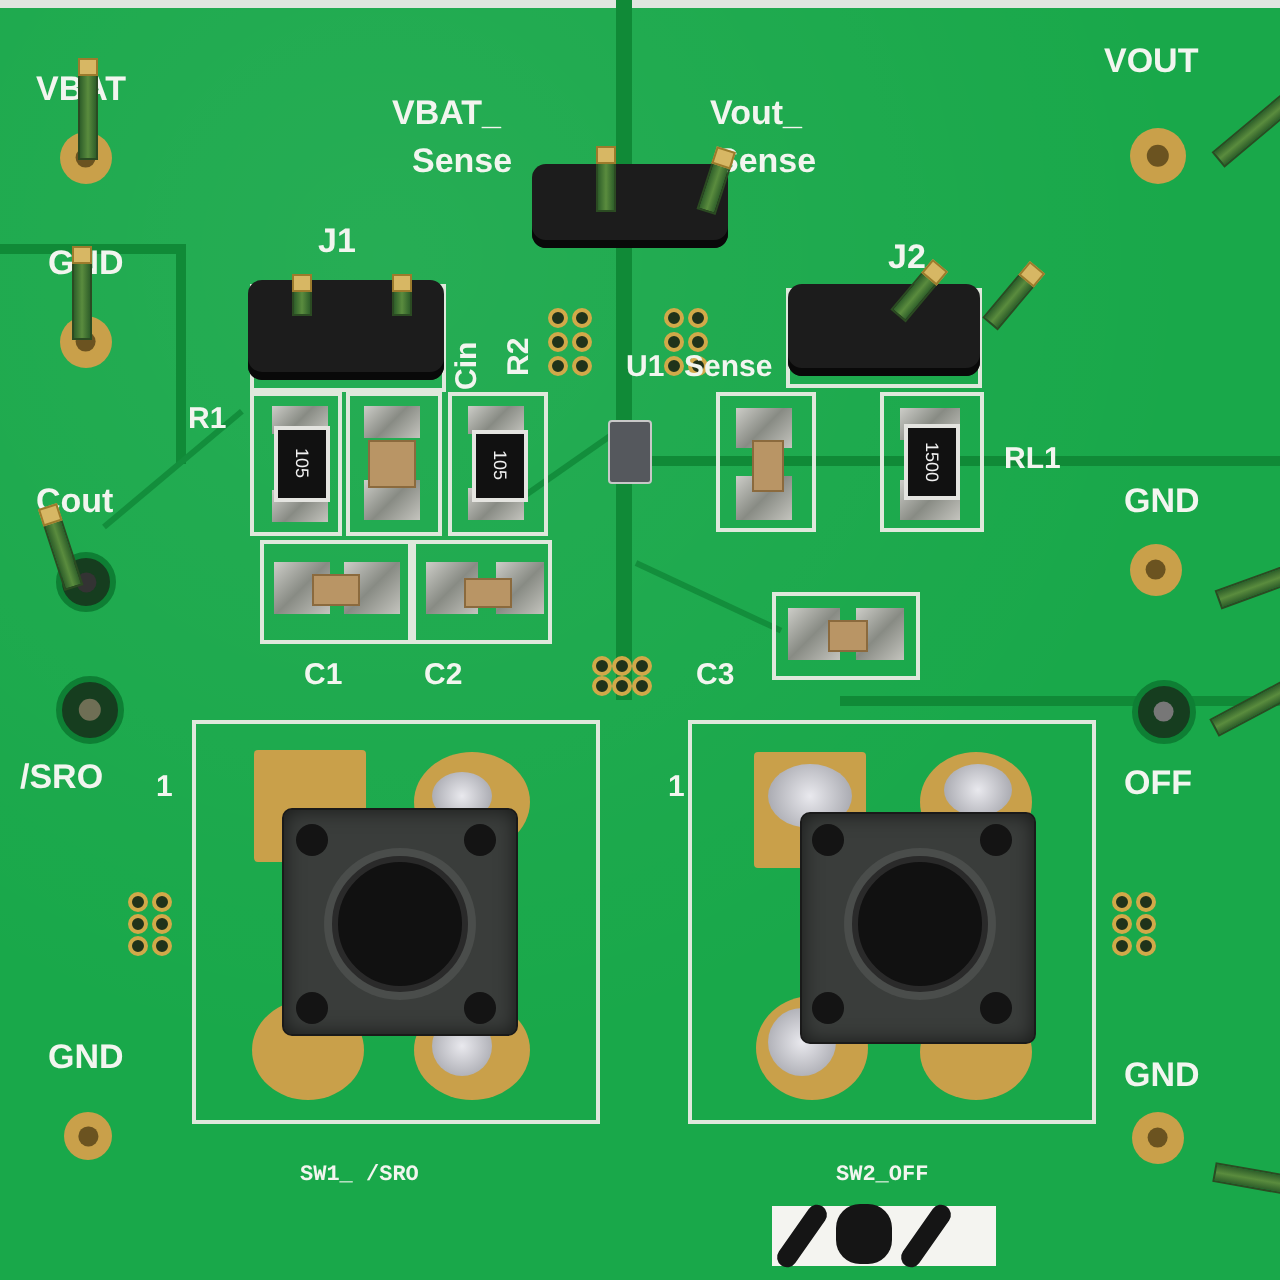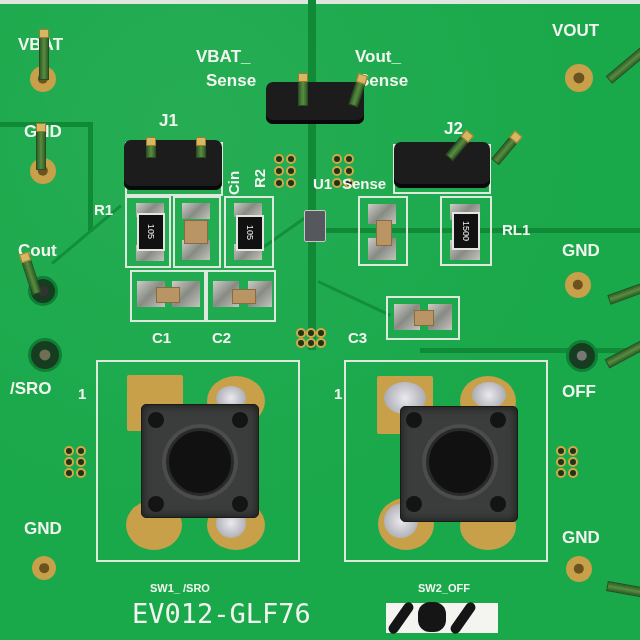--- a/index.html
+++ b/index.html
@@ -4,21 +4,21 @@
 <style>
   html,body{margin:0;padding:0;}
   body{width:640px;height:640px;overflow:hidden;background:#e8e8e8;font-family:"Liberation Sans",sans-serif;}
   .board{position:absolute;left:0;top:0;width:640px;height:640px;background:#19a84a;overflow:hidden;}
   .board::before{content:"";position:absolute;inset:0;background:radial-gradient(circle at 30% 20%, rgba(255,255,255,0.06), transparent 60%);}
   .topstrip{position:absolute;left:0;top:0;width:640px;height:4px;background:#dfe6df;}
   .gap{position:absolute;background:#108a37;}
   .silk{position:absolute;color:#f2f5ef;font-weight:bold;white-space:nowrap;line-height:1;}
   .silk.big{font-size:17px;}
   .silk.mid{font-size:15px;}
-  .silk.small{font-size:11px;}
+  .silk.small{font-size:11px;font-family:Liberation Mono, monospace;}
   .silk.part{font-family:"DejaVu Sans Mono",monospace;font-weight:normal;font-size:27px;letter-spacing:0px;}
   .box{position:absolute;border:2px solid #dfe8dc;box-sizing:border-box;}
   .pad{position:absolute;background:#c9a04a;border-radius:50%;}
   .pad .hole{position:absolute;left:50%;top:50%;width:40%;height:40%;transform:translate(-50%,-50%);background:#6b5320;border-radius:50%;}
   .pin{position:absolute;background:linear-gradient(90deg,#2f5f2a,#5a8c3e,#2f5f2a);width:8px;border:1px solid #2b4b22;transform-origin:bottom center;}
   .pin .tip{position:absolute;top:-6px;left:-1px;width:8px;height:7px;background:#d7b764;border:1px solid #9c7b2c;}
   .header{position:absolute;background:#1c1c1c;border-radius:7px;box-shadow:inset 0 -4px 0 #090909;}
   .via{position:absolute;width:6px;height:6px;border:2px solid #d1a949;border-radius:50%;background:#20331a;}
   .smd-pad{position:absolute;background:linear-gradient(135deg,#cdcdc8,#888b84,#c4c4be);}
   .resistor{position:absolute;background:#111;border:2px solid #e4e4e0;color:#f0f0f0;font-size:9px;display:flex;align-items:center;justify-content:center;writing-mode:vertical-rl;}
@@ -263,19 +263,18 @@
   </div>
   <div style="position:absolute;left:556px;top:446px;width:22px;height:32px;">
     <div class="via" style="left:0;top:0;"></div>
       <div class="via" style="left:12px;top:0;"></div>
     <div class="via" style="left:0;top:11px;"></div>
       <div class="via" style="left:12px;top:11px;"></div>
     <div class="via" style="left:0;top:22px;"></div>
       <div class="via" style="left:12px;top:22px;"></div>
   </div>
 
-  <div class="silk part" style="left:132px;top:600px;">EV012-GLF76</div>
   <div class="label-strip" style="left:386px;top:603px;width:112px;height:30px;"></div>
   <div class="ink" style="left:396px;top:600px;width:10px;height:36px;transform:rotate(35deg);"></div>
   <div class="ink" style="left:418px;top:602px;width:28px;height:30px;border-radius:12px;"></div>
   <div class="ink" style="left:458px;top:600px;width:10px;height:36px;transform:rotate(35deg);"></div>
 
 </div>
 
 </body></html>

